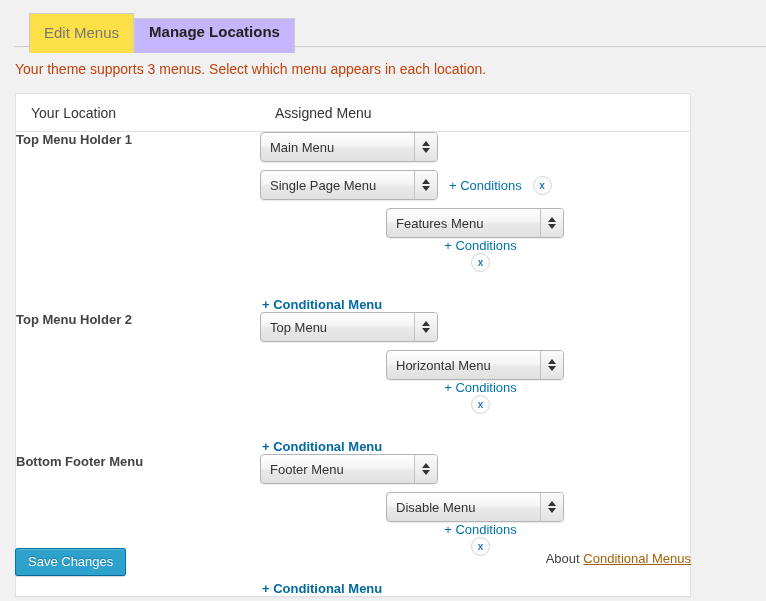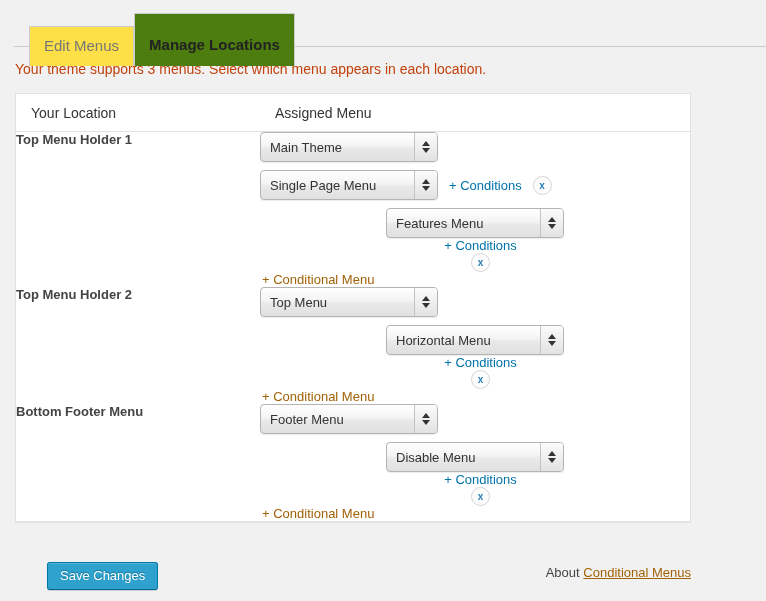--- a/index.html
+++ b/index.html
@@ -43,25 +43,25 @@
     cursor: pointer;
     top: 13px;
   }
   .tab.inactive {
     background: #fde047;
     color: #777;
     font-weight: normal;
     z-index: 1;
   }
   .tab.active {
-    background: #4d7c0f;
+    background: #c4b5fd;
     color: #222;
     font-weight: bold;
     z-index: 3;
-    padding-top: 20px;
+    padding-top: 2px;
     padding-bottom: 10px;
     top: 13px;
   }
 
   
   .intro {
     margin: 0;
     padding: 13px 0 0 15px;
     font-size: 14px;
     line-height: 18px;
@@ -180,35 +180,35 @@
     line-height: 17px;
     text-align: center;
     text-decoration: none;
     display: inline-block;
     cursor: pointer;
     font-weight: bold;
   }
 
   .add-cond {
     display: inline-block;
-    margin-top: 0;
+    margin-top: 25px;
     margin-left: 2px;
-    color: #a16207;
-    font-size: 13px;
-    text-decoration: none;
-    cursor: pointer;
+    color: #0369a1;
+    font-size: 13px;
+    text-decoration: none;
+    cursor: pointer;
+    font-weight: bold;
   }
 
   
   .footer {
     position: absolute;
-    left: 15px; top: 562px;
+    left: 15px; top: 548px;
     width: 676px;
     height: 32px;
-    padding-left: 32px;
   }
   .btn-primary {
     display: inline-block;
     padding: 0 12px;
     height: 28px;
     line-height: 26px;
     background: #2ea2cc;
     border: 1px solid #0074a2;
     border-bottom-color: #006799;
     border-radius: 3px;
@@ -250,21 +250,21 @@
       </tr>
     </thead>
     <tbody>
 
       <tr>
         <td class="loc-name">Top Menu Holder 1</td>
         <td class="menu-cell">
 
           <div class="menu-row">
             <div class="sel">
-              <span class="sel-label">Main Theme</span>
+              <span class="sel-label">Main Menu</span>
               <span class="sel-arrows">
                 <span class="tri up"></span>
                   <span class="tri down"></span>
               </span>
             </div>
           </div>
 
           <div class="menu-row">
             <div class="sel">
               <span class="sel-label">Single Page Menu</span>

